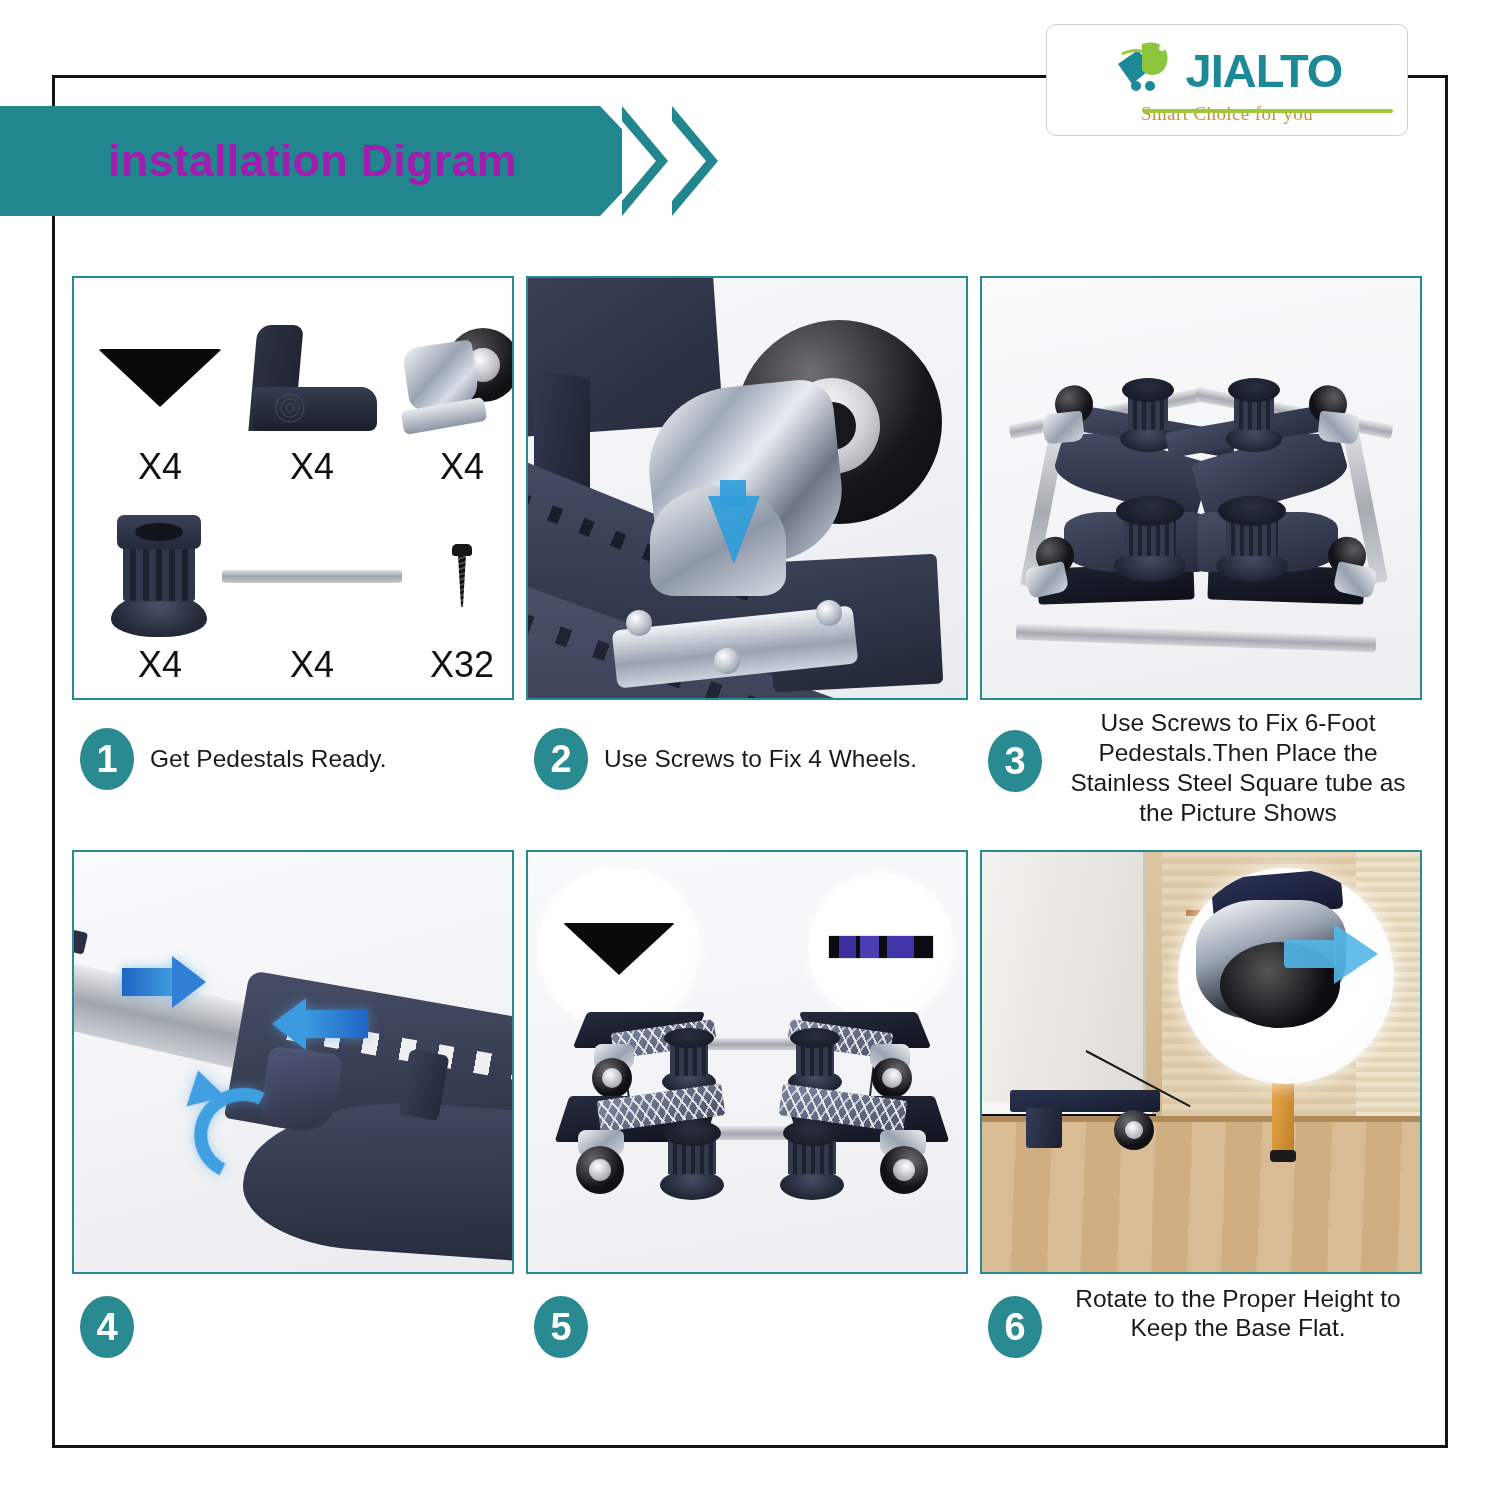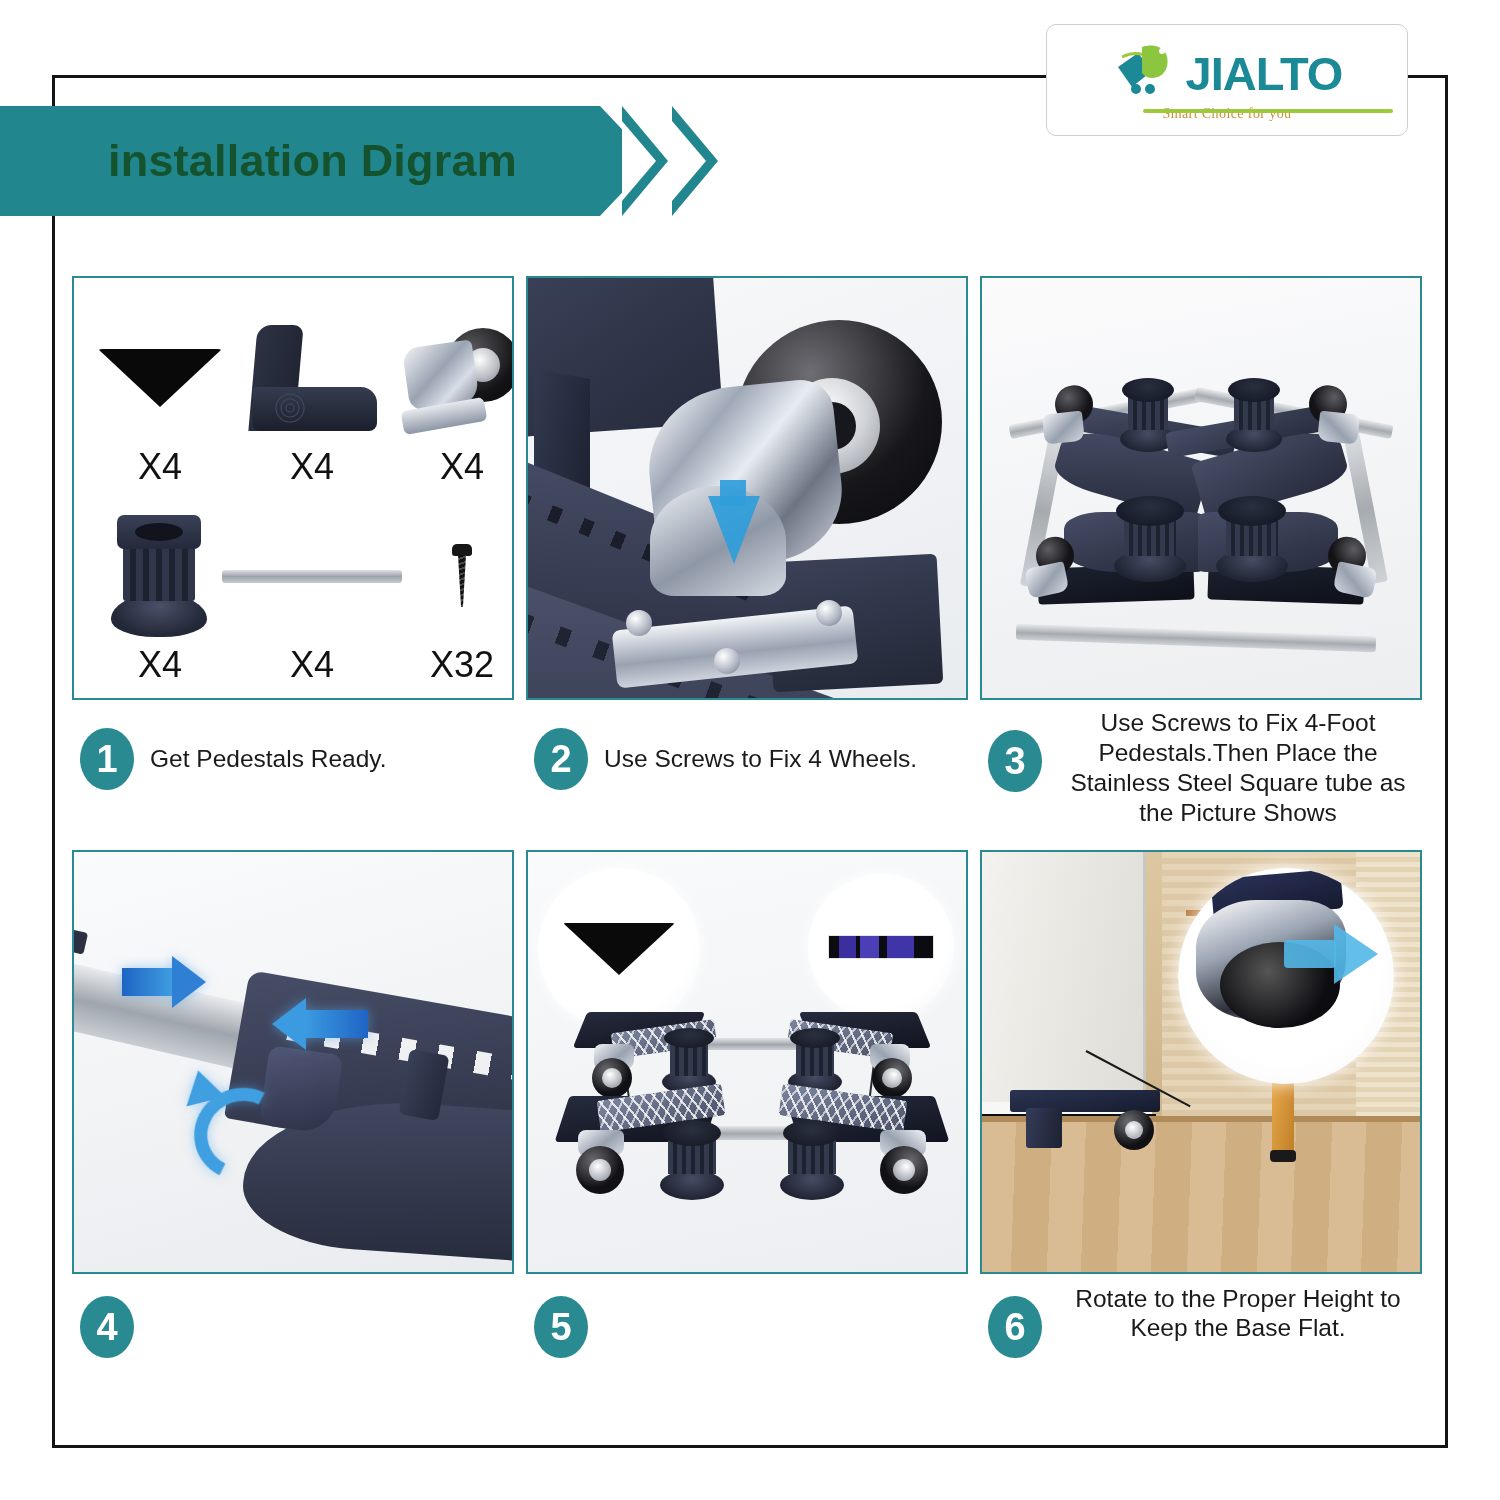--- a/index.html
+++ b/index.html
@@ -36,21 +36,21 @@
   .logo-word{
     font-size:47px; font-weight:bold; letter-spacing:-1px;
     color:#1b8a96; line-height:1; font-family:"Liberation Sans", sans-serif;
   }
   .logo-underline{
     position:absolute; left:96px; bottom:22px; width:250px; height:4px;
     background:#9dc93b; border-radius:3px;
   }
   .logo-tag{
     font-family:"Liberation Serif", serif;
-    font-size:14px; color:#c8903a; margin-top:2px; letter-spacing:.4px;text-align:center;
+    font-size:19px; color:#c8903a; margin-top:2px; letter-spacing:.4px;text-align:center;
   }
 
   
   .banner-wrap{ position:absolute; left:0px; top:106px; height:110px; z-index:4; }
   .banner-body{
     position:absolute; left:0; top:0; width:600px; height:110px;
     background:#22868f;
   }
   .banner-tip{
     position:absolute; left:600px; top:0; width:0; height:0;
@@ -69,21 +69,21 @@
     left:-46px; top:-40px; width:0; height:0;
     border-top:40px solid transparent;
     border-bottom:40px solid transparent;
     border-left:34px solid #ffffff;
   }
   .chev-1{ left:622px; }
   .chev-2{ left:672px; }
   .banner-title{
     position:absolute; left:108px; top:0; height:110px;
     display:flex; align-items:center;
-    color:#14532d; font-size:45px; font-weight:bold;
+    color:#a21caf; font-size:45px; font-weight:bold;
     letter-spacing:.2px;
     font-family:"Liberation Sans", sans-serif;
     white-space:nowrap;
   }
 
   
   .grid{ position:absolute; left:72px; top:276px; width:1350px; z-index:3; }
   .row{ display:flex; gap:12px; }
   .cell{ width:442px; }
   .panel{
@@ -794,21 +794,21 @@
                 <div class="p3-caster-b"></div>
             </div>
             <div class="p3-caster" style="right:42px; bottom:104px; transform:rotate(12deg) scaleX(-1);">
               <div class="p3-caster-w"></div>
                 <div class="p3-caster-b"></div>
             </div>
           </div>
         </div>
         <div class="caption top-align">
           <div class="badge" style="margin-top:22px;">3</div>
-          <div class="cap-text center">Use Screws to Fix 4-Foot Pedestals.Then Place the Stainless Steel Square tube as the Picture Shows</div>
+          <div class="cap-text center">Use Screws to Fix 6-Foot Pedestals.Then Place the Stainless Steel Square tube as the Picture Shows</div>
         </div>
       </div>
 
     </div>
 
     <div class="row row-2" style="margin-top:22px;">
 
       <div class="cell">
         <div class="panel">
           <div class="p4">

